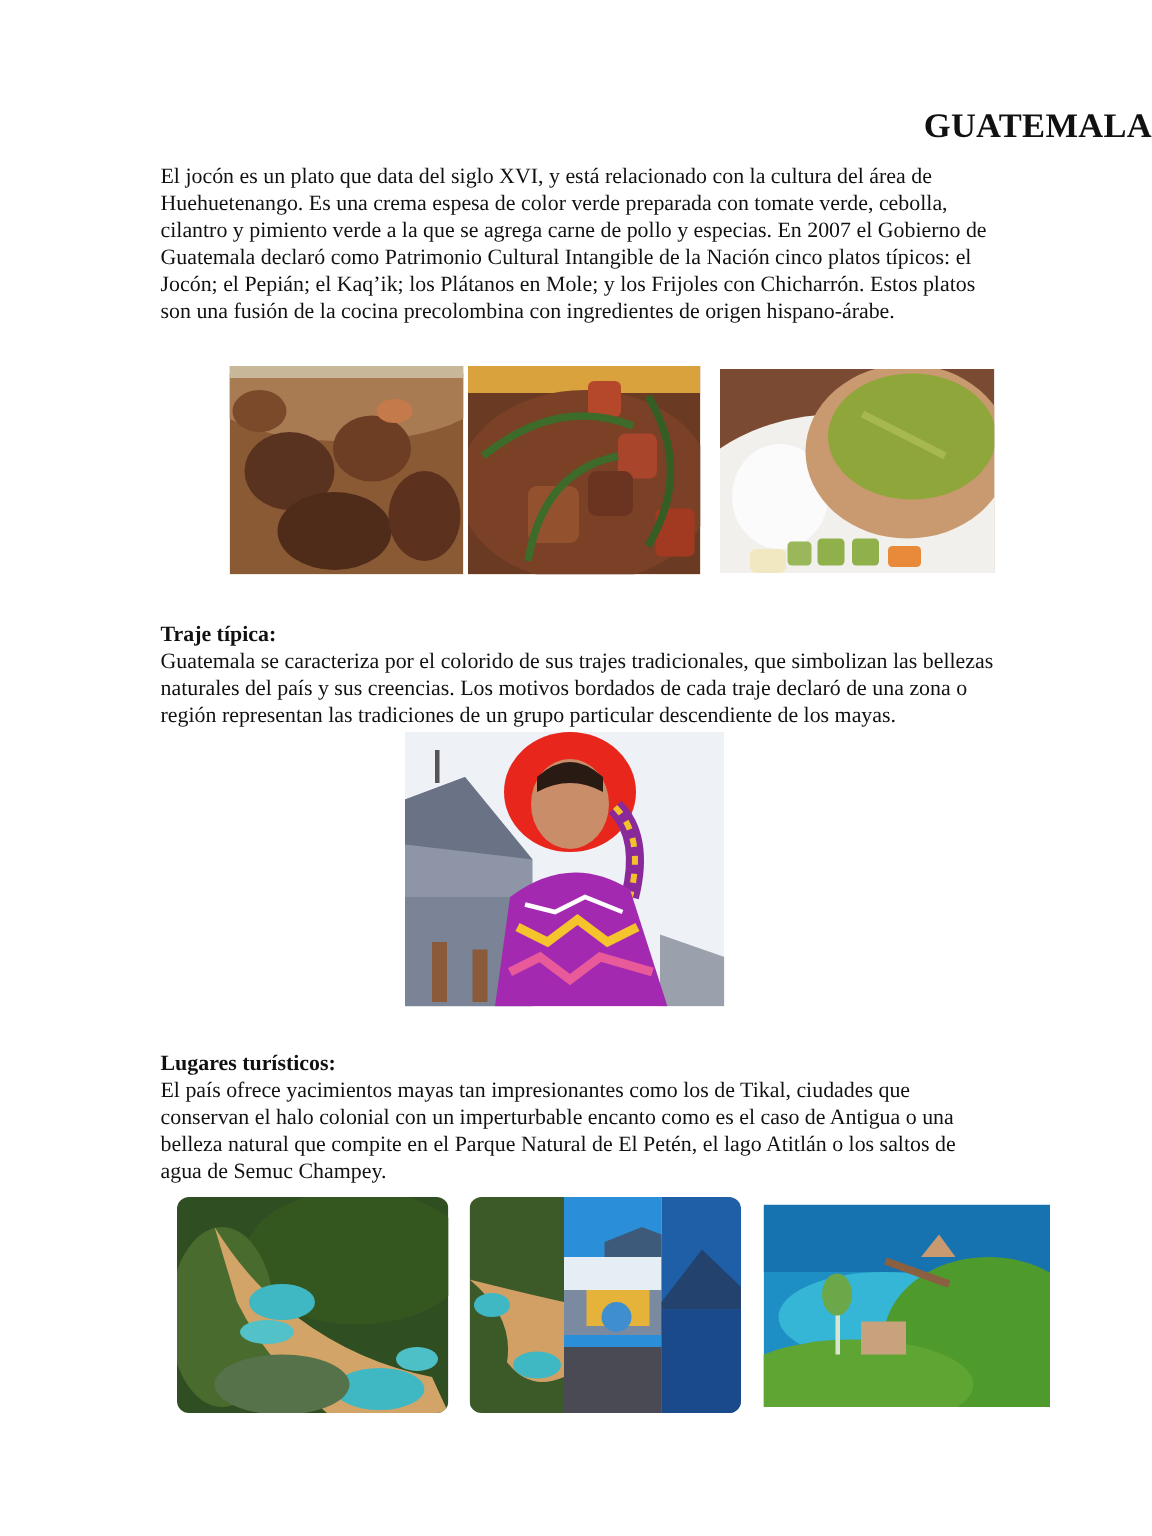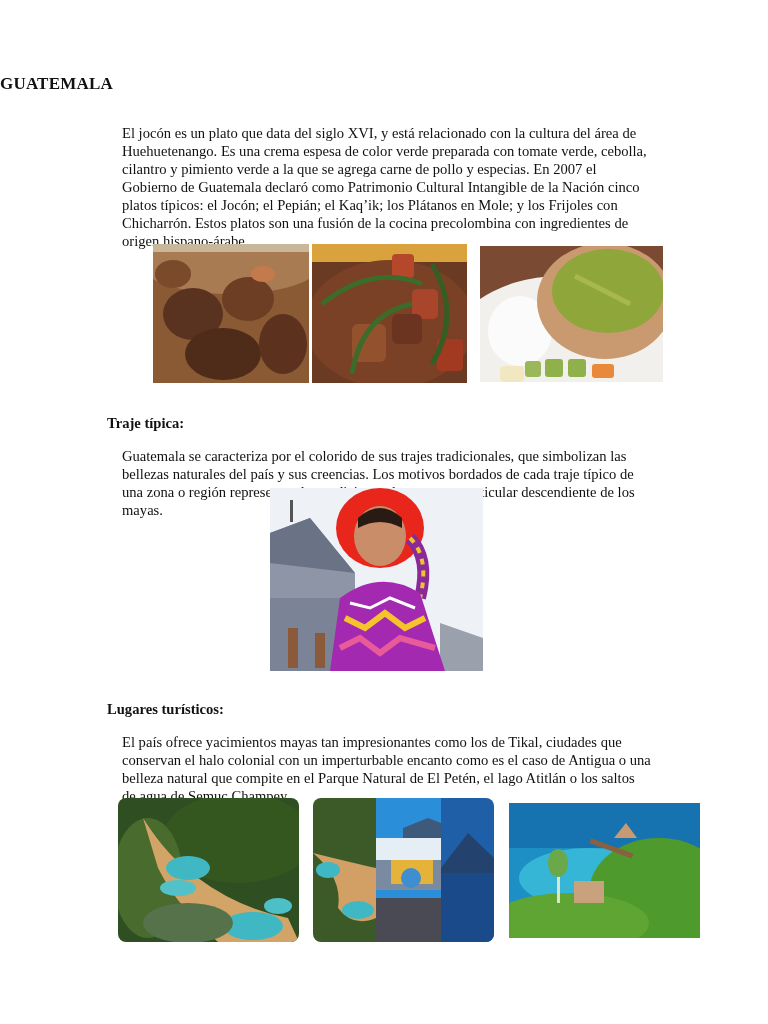--- a/index.html
+++ b/index.html
@@ -13,41 +13,41 @@
       position: relative;
       overflow: hidden;
       font-family: "Liberation Serif", "DejaVu Serif", serif;
       color: #111111;
     }
     .title {
       position: absolute;
       left: 0;
       width: 768px;
       top: 73px;
-      text-align: left;
+      text-align: right;
       font-weight: bold;
-      font-size: 17px;
+      font-size: 23px;
       letter-spacing: 0.2px;
       line-height: 22px;
     }
     .section {
       position: absolute;
       left: 107px;
       width: 560px;
       font-size: 14.6px;
       line-height: 18px;
     }
     .section h2 {
       margin: 0;
       font-size: 14.6px;
       font-weight: bold;
       line-height: 18px;
     }
     .section p {
-      margin: 15px;
+      margin: 0;
     }
     .img {
       position: absolute;
       overflow: hidden;
     }
     .img svg { display: block; width: 100%; height: 100%; }
     .rounded { border-radius: 8px; }
   </style>
 </head>
 <body>
@@ -97,21 +97,21 @@
     <rect x="45" y="115" width="16" height="16" rx="3" fill="#9ab85a"></rect>
     <rect x="65" y="113" width="18" height="18" rx="3" fill="#8fb04a"></rect>
     <rect x="88" y="113" width="18" height="18" rx="3" fill="#8fb04a"></rect>
     <rect x="112" y="118" width="22" height="14" rx="3" fill="#e88a3a"></rect>
     <rect x="20" y="120" width="24" height="16" rx="4" fill="#f1e8c2"></rect>
   </svg>
 </div>
 
 <div class="section" style="top:414px;">
   <h2>Traje típica:</h2>
-  <p>Guatemala se caracteriza por el colorido de sus trajes tradicionales, que simbolizan las bellezas naturales del país y sus creencias. Los motivos bordados de cada traje típico de una zona o región representan las tradiciones de un grupo particular descendiente de los mayas.</p>
+  <p>Guatemala se caracteriza por el colorido de sus trajes tradicionales, que simbolizan las bellezas naturales del país y sus creencias. Los motivos bordados de cada traje declaró de una zona o región representan las tradiciones de un grupo particular descendiente de los mayas.</p>
 </div>
 
 <div class="img" style="left:270px; top:488px; width:213px; height:183px;">
   <svg viewBox="0 0 213 183" preserveAspectRatio="none">
     <rect width="213" height="183" fill="#eef1f6"></rect>
     <polygon points="0,45 40,30 85,85 85,183 0,183" fill="#8d95a6"></polygon>
     <polygon points="0,45 40,30 85,85 0,75" fill="#6a7285"></polygon>
     <rect x="0" y="110" width="85" height="73" fill="#7b8497"></rect>
     <rect x="18" y="140" width="10" height="40" fill="#8a5a3a"></rect>
     <rect x="45" y="145" width="10" height="35" fill="#8a5a3a"></rect>

